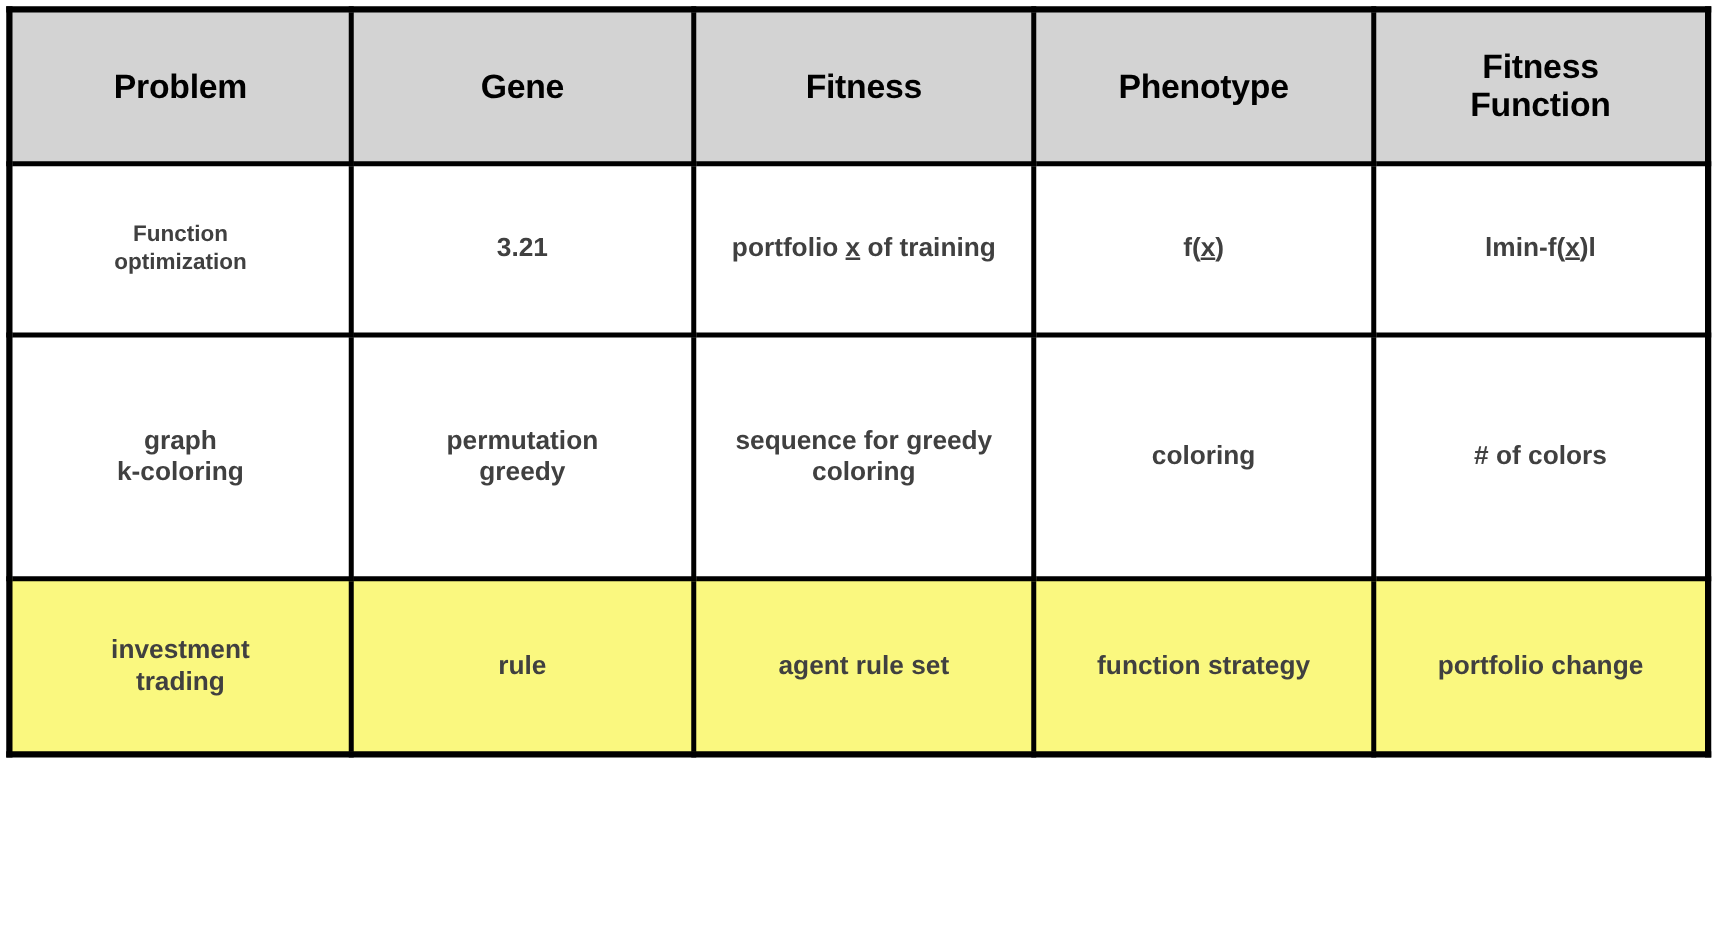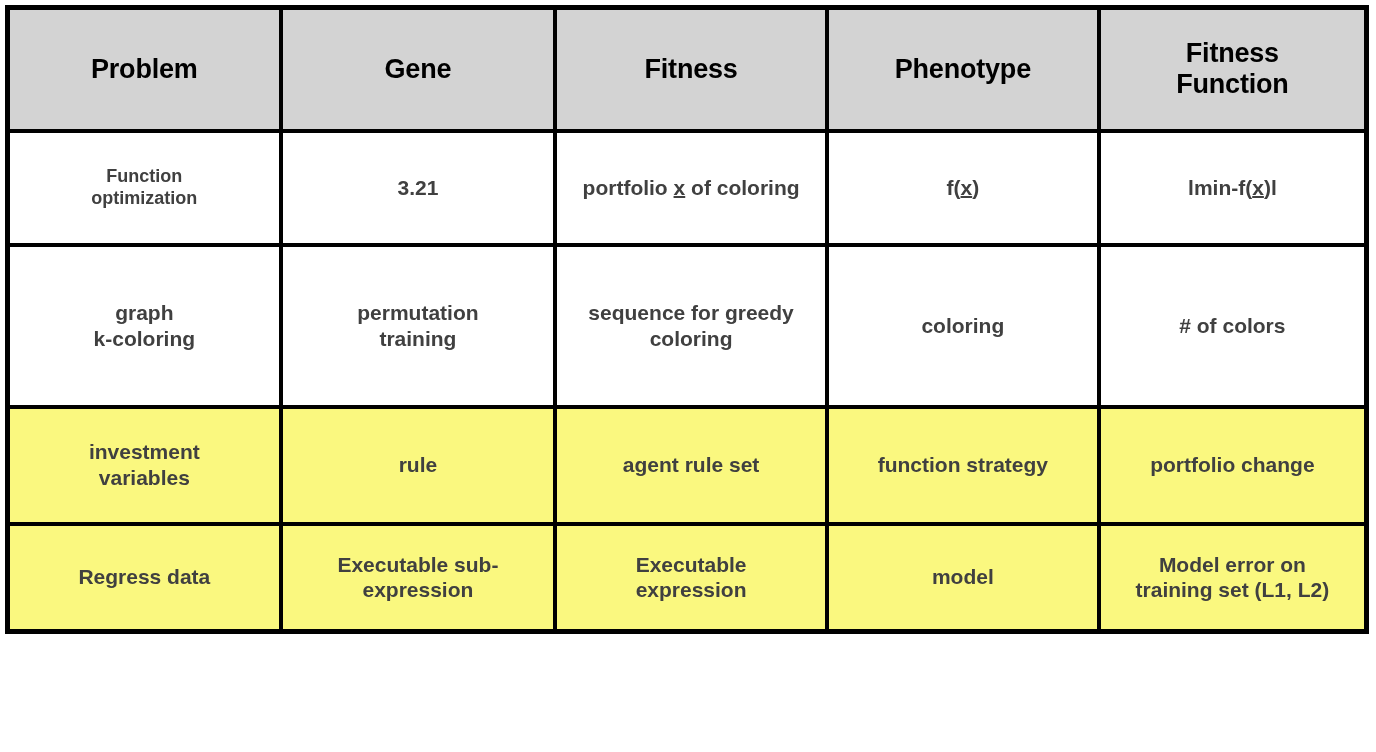--- a/index.html
+++ b/index.html
@@ -108,62 +108,46 @@
     </thead>
     <tbody>
 
 
       <tr class="r-funcopt">
         <td class="small-text">
           <span>Function</span><br>
           <span>optimization</span>
         </td>
         <td>3.21</td>
-        <td><span>portfolio </span><span class="vec">x</span><span> of coloring</span></td>
+        <td><span>portfolio </span><span class="vec">x</span><span> of training</span></td>
         <td><span class="nowrap"><span>f(</span><span class="vec">x</span><span>)</span></span></td>
         <td><span class="nowrap"><span>lmin-f(</span><span class="vec">x</span><span>)l</span></span></td>
       </tr>
 
       <tr class="r-kcolor">
         <td>
           <span>graph</span><br>
           <span>k-coloring</span>
         </td>
         <td>
           <span>permutation</span><br>
-          <span>training</span>
+          <span>greedy</span>
         </td>
         <td>sequence for greedy coloring</td>
         <td>coloring</td>
         <td># of colors</td>
       </tr>
 
       <tr class="r-invest highlight">
         <td>
           <span>investment</span><br>
-          <span>variables</span>
+          <span>trading</span>
         </td>
         <td>rule</td>
         <td>agent rule set</td>
         <td>function strategy</td>
         <td>portfolio change</td>
       </tr>
 
-      <tr class="r-regress highlight">
-        <td>Regress data</td>
-        <td>
-          <span>Executable sub-</span><br>
-          <span>expression</span>
-        </td>
-        <td>
-          <span>Executable</span><br>
-          <span>expression</span>
-        </td>
-        <td>model</td>
-        <td>
-          <span>Model error on</span><br>
-          <span>training set (L1, L2)</span>
-        </td>
-      </tr>
 
     </tbody>
   </table>
 </div>
 
 </body></html>

